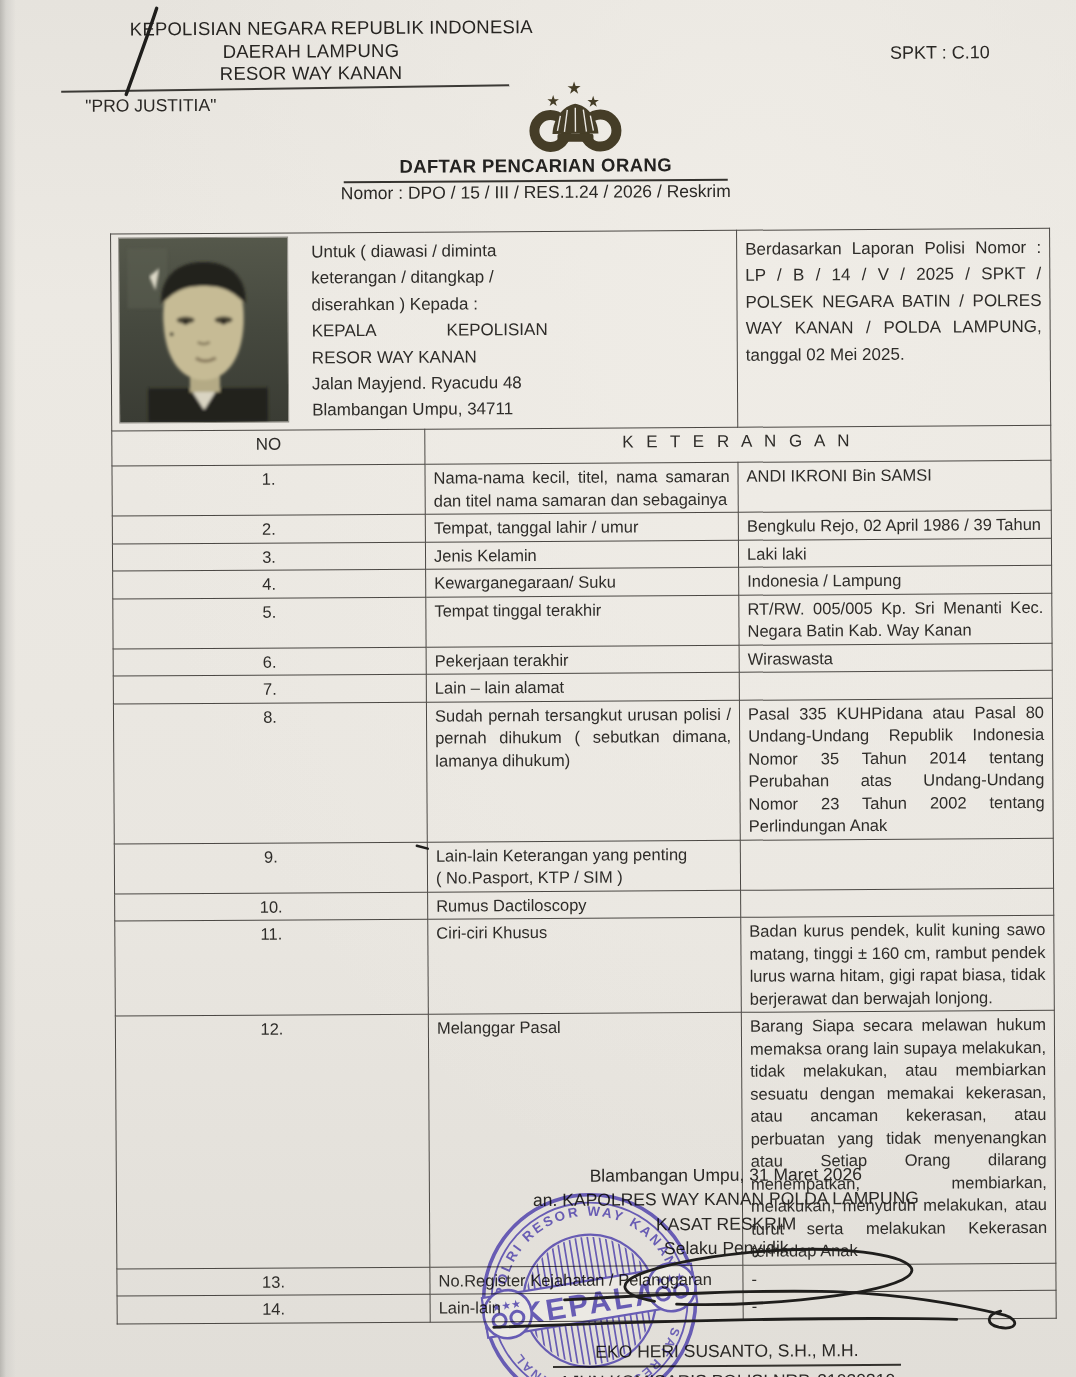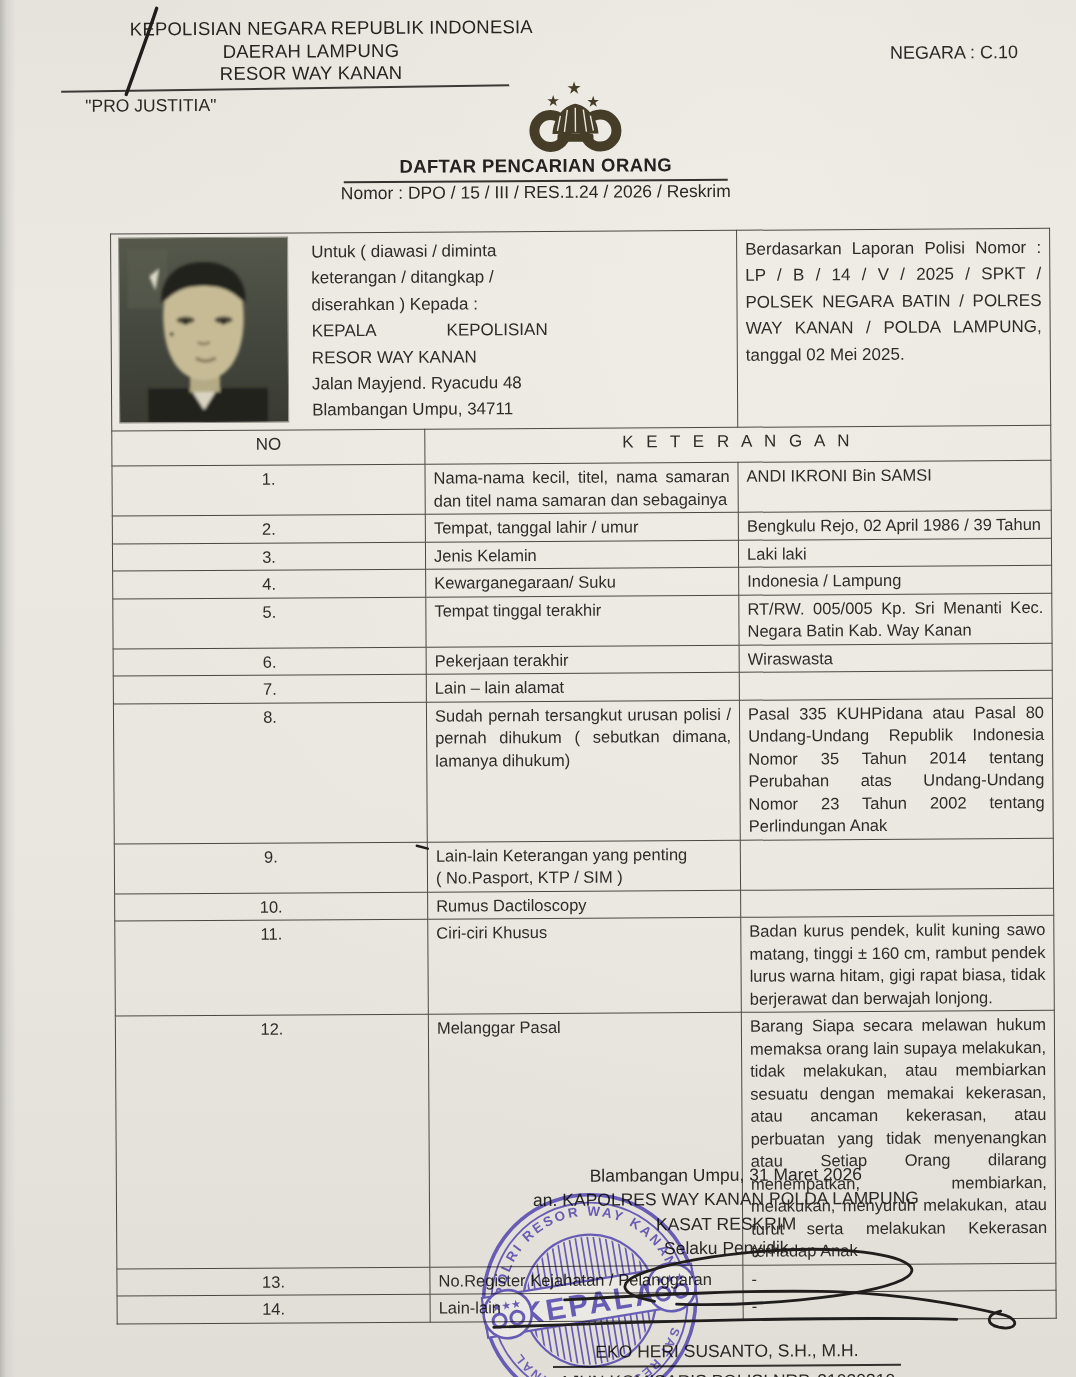--- a/index.html
+++ b/index.html
@@ -59,21 +59,21 @@
 
 <div class="page">
   <div class="sheet">
 
     <div class="agency">
       <div class="l1">KEPOLISIAN NEGARA REPUBLIK INDONESIA</div>
       <div>DAERAH LAMPUNG</div>
       <div>RESOR WAY KANAN</div>
     </div>
     <div class="hdr-underline"></div>
-    <div class="serse">NEGARA : C.10</div>
+    <div class="serse">SPKT : C.10</div>
     <div class="projustitia">"PRO JUSTITIA"</div>
 
     <div class="emblem">
       <svg width="116" height="82" viewBox="0 0 116 82">
         <g fill="#453d27">
           <text x="57" y="18" font-size="17" text-anchor="middle" fill="#453d27">★</text>
           <text x="36" y="30" font-size="15" text-anchor="middle" fill="#453d27">★</text>
           <text x="76" y="31" font-size="15" text-anchor="middle" fill="#453d27">★</text>
         </g>
         <g stroke="#453d27" fill="none">

